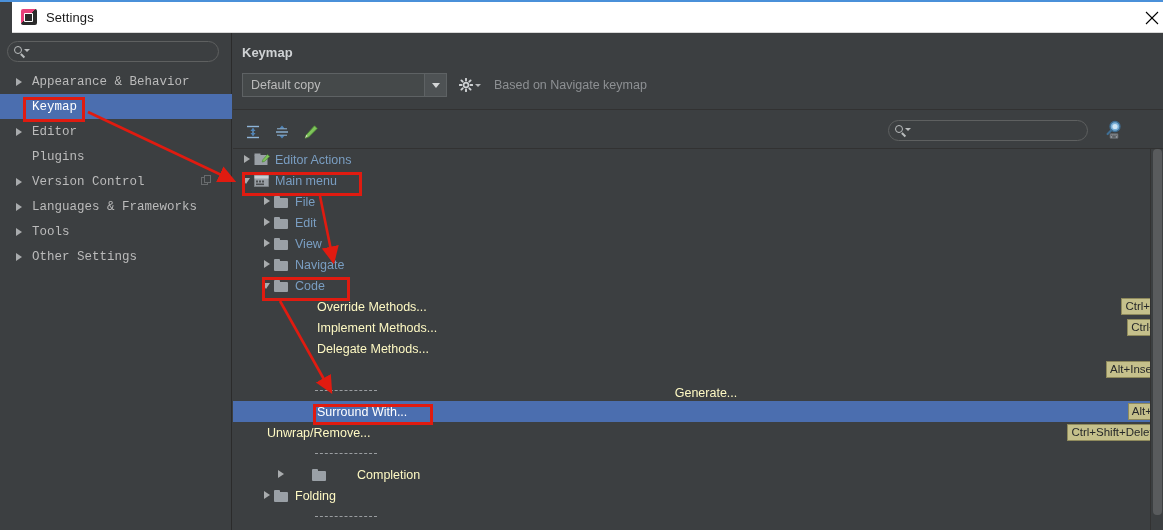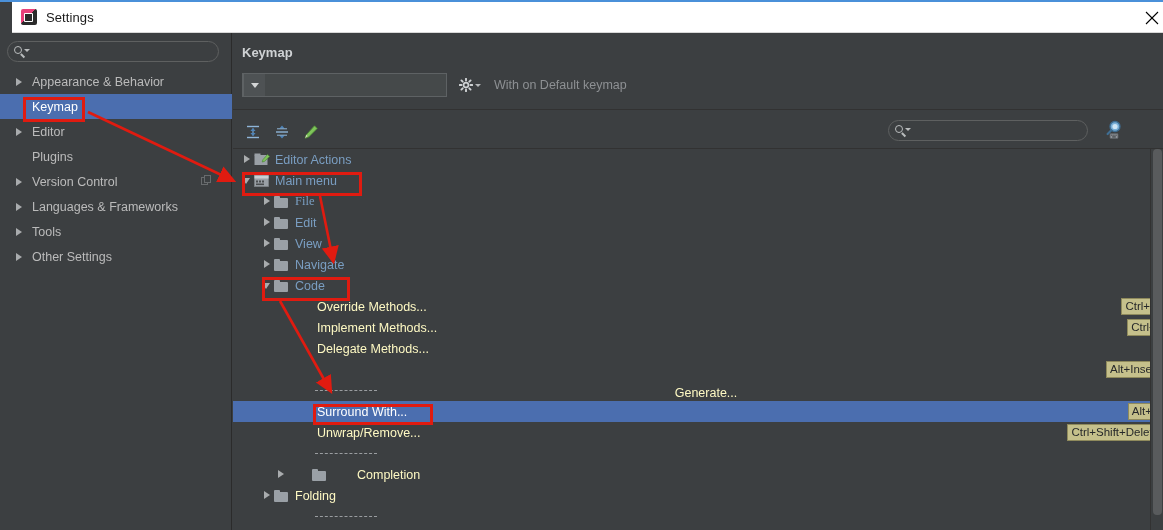--- a/index.html
+++ b/index.html
@@ -84,21 +84,21 @@
     position: absolute; left: 10px; top: 4px;
     width: 0; height: 0;
     border-left: 3px solid transparent; border-right: 3px solid transparent;
     border-top: 3.5px solid #b9bcbd;
   }
   .side-input {
     flex: 1; background: transparent; border: none; outline: none;
     color: #bbbbbb; font-size: 12px; font-family: "Liberation Sans", sans-serif;
     padding: 0 6px;
   }
-  .side-list { position: absolute; left: 0; top: 36px; width: 232px; }
+  .side-list { position: absolute; left: 0; top: 36px; width: 232px; font-family: Liberation Mono, monospace; }
   .side-item {
     position: relative;
     height: 25px; display: flex; align-items: center;
     font-size: 12.5px; color: #bbbbbb;
     cursor: pointer;
   }
   .side-item.selected { background: #4b6eaf; }
   .side-item.selected .side-label { color: #ffffff; }
   .side-arrow {
     width: 12px; height: 12px; margin-left: 14px; margin-right: 6px;
@@ -358,41 +358,42 @@
           <span class="side-label">Other Settings</span>
         </div>
       </div>
   </div>
 
   <div class="panel">
     <div class="panel-title">Keymap</div>
 
     <div class="keymap-row">
       <div class="combo">
+        <div class="combo-val">Default copy</div>
         <div class="combo-btn"></div>
       </div>
       <div class="gear-wrap">
         <div class="gear">
           <svg width="14" height="14" viewBox="0 0 14 14">
             <circle cx="7" cy="7" r="2.4" fill="none" stroke="#cfd2d4" stroke-width="1.6"></circle>
             <g stroke="#cfd2d4" stroke-width="1.9" stroke-linecap="round">
               <line x1="7" y1="0.7" x2="7" y2="2.6"></line>
               <line x1="7" y1="11.4" x2="7" y2="13.3"></line>
               <line x1="0.7" y1="7" x2="2.6" y2="7"></line>
               <line x1="11.4" y1="7" x2="13.3" y2="7"></line>
               <line x1="2.4" y1="2.4" x2="3.7" y2="3.7"></line>
               <line x1="10.3" y1="10.3" x2="11.6" y2="11.6"></line>
               <line x1="11.6" y1="2.4" x2="10.3" y2="3.7"></line>
               <line x1="3.7" y1="10.3" x2="2.4" y2="11.6"></line>
             </g>
           </svg>
         </div>
         <div class="gear-caret"></div>
       </div>
-      <div class="based-on">With on Default keymap</div>
+      <div class="based-on">Based on Navigate keymap</div>
     </div>
 
     <div class="divider"></div>
 
     <div class="toolbar">
       <div class="tb-btn">
         <svg width="16" height="16" viewBox="0 0 16 16">
           <line x1="2" y1="2.5" x2="14" y2="2.5" stroke="#8fb5d8" stroke-width="1.4"></line>
           <line x1="2" y1="13.5" x2="14" y2="13.5" stroke="#8fb5d8" stroke-width="1.4"></line>
           <line x1="8" y1="4.5" x2="8" y2="11.5" stroke="#6d98bf" stroke-width="1.4"></line>
@@ -464,21 +465,21 @@
               <g fill="#4a4d4f">
                 <rect x="2" y="6.5" width="2" height="2"></rect>
                 <rect x="5" y="6.5" width="2" height="2"></rect>
                 <rect x="8" y="6.5" width="2" height="2"></rect>
                 <rect x="2" y="9.5" width="8" height="1.6"></rect>
               </g>
             </svg>
           </span>
           <span class="tlabel blue">Main menu</span>
         </div>
-        <div class="trow" style="padding-left: 28px; padding-right: 34px; font-family: Liberation Serif, serif;">
+        <div class="trow" style="padding-left: 28px; padding-right: 34px;">
           <span class="tarrow closed"></span>
           <span class="ticon folder"></span>
           <span class="tlabel blue">File</span>
         </div>
         <div class="trow" style="padding-left: 28px; padding-right: 34px;">
           <span class="tarrow closed"></span>
           <span class="ticon folder"></span>
           <span class="tlabel blue">Edit</span>
         </div>
         <div class="trow" style="padding-left: 28px; padding-right: 34px;">
@@ -521,21 +522,21 @@
         </div>
         <div class="trow" style="padding-left: 50px; padding-right: 34px;">
           <div class="dashes" style="margin-left: 32px;"></div>
         </div>
         <div class="trow selected" style="padding-left: 50px; padding-right: 34px;">
           <span class="tarrow "></span>
           <span class="ticon"></span>
           <span class="tlabel plain">Surround With...</span>
           <span class="shortcut">Alt+T</span>
         </div>
-        <div class="trow" style="padding-left: 50px; padding-right: 34px;">
+        <div class="trow" style="padding-right: 34px;">
           <span class="tarrow "></span>
           <span class="ticon"></span>
           <span class="tlabel plain">Unwrap/Remove...</span>
           <span class="shortcut">Ctrl+Shift+Delete</span>
         </div>
         <div class="trow" style="padding-left: 50px; padding-right: 34px;">
           <div class="dashes" style="margin-left: 32px;"></div>
         </div>
         <div class="trow" style="padding-left: 42px; padding-right: 34px; gap: 24px;">
           <span class="tarrow closed"></span>

